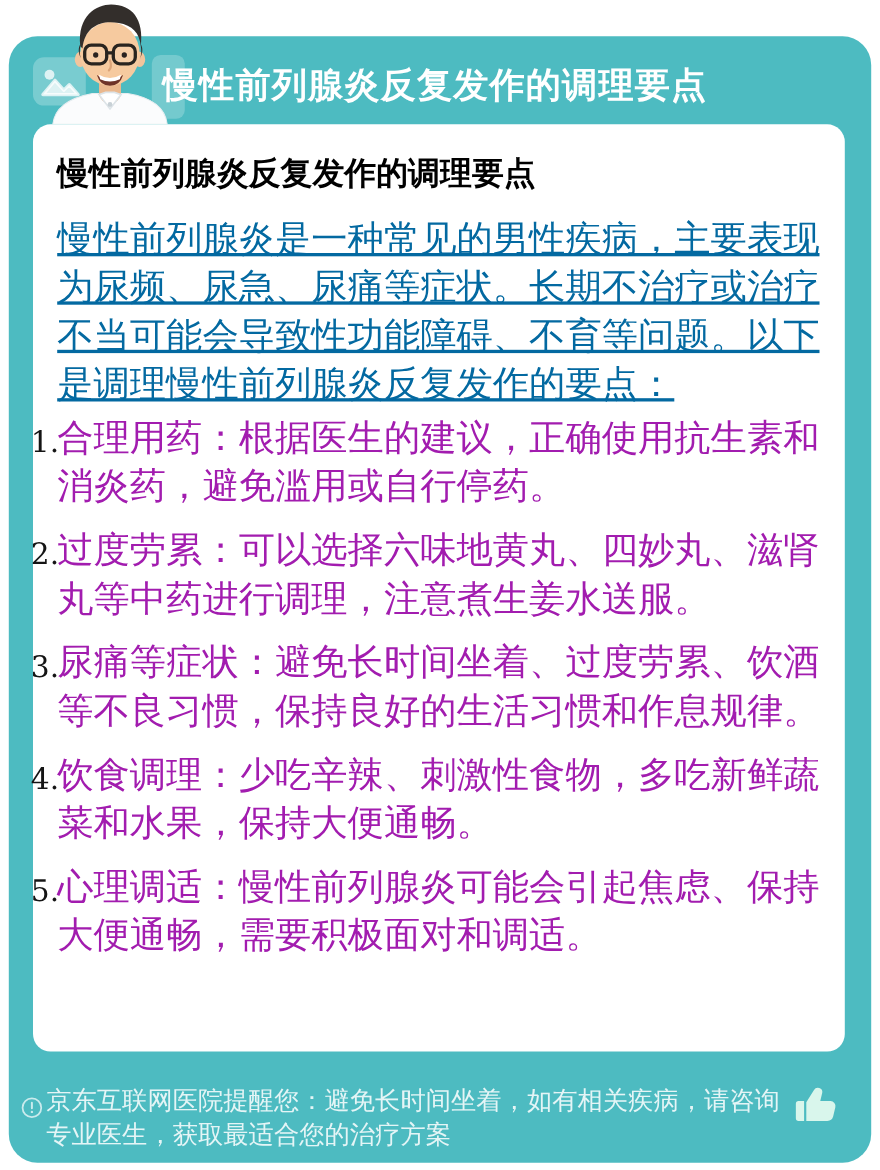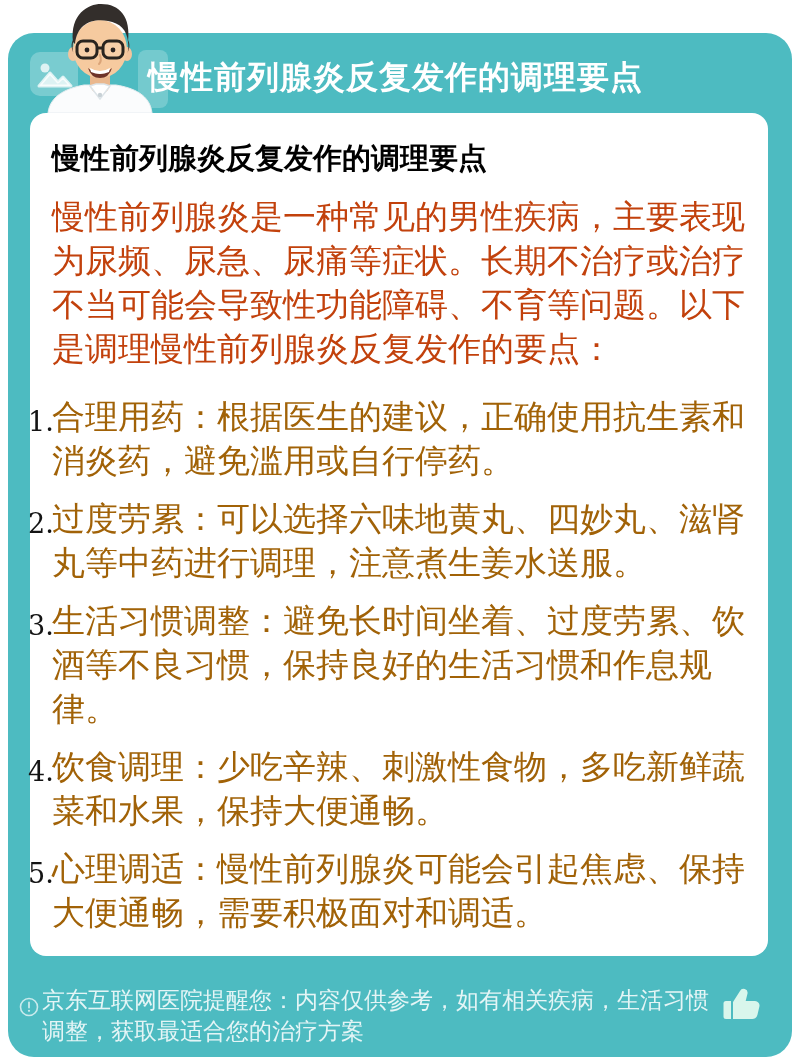--- a/index.html
+++ b/index.html
@@ -40,26 +40,26 @@
   .content-card {
     position:absolute; left:30px; top:113px; width:738px; height:843px;
     background:#ffffff; border-radius:16px;
     padding:26px 22px 20px 22px;
   }
   .article-heading {
     margin:0 0 18px 0; font-size:29px; line-height:38px;
     font-weight:bold; color:#000000;
   }
   .article-intro {
-    margin:0 0 24px 0; font-size:33px; line-height:44px; color:#c2410c;
+    margin:0 0 5px 0; font-size:33px; line-height:44px; color:#0369a1;text-decoration:underline;
   }
   ol.points { list-style:none; counter-reset:item; margin:0; padding:0; }
   ol.points li {
     counter-increment:item; position:relative;
-    margin:0 0 14px 0; font-size:33px; line-height:44px; color:#a16207;
+    margin:0 0 14px 0; font-size:33px; line-height:44px; color:#a21caf;
   }
   ol.points li::before {
     content: counter(item) ".";
     position:absolute; left:-24px; top:5px;
     font-size:27px; color:#141414;
     font-family:"DejaVu Serif", serif;
   }
 
   
   .footer-info-icon { position:absolute; left:19px; top:997px; width:20px; height:20px; }
@@ -120,34 +120,34 @@
 </div>
 
 <div class="page-title">慢性前列腺炎反复发作的调理要点</div>
 
 <div class="content-card">
   <h1 class="article-heading">慢性前列腺炎反复发作的调理要点</h1>
   <p class="article-intro">慢性前列腺炎是一种常见的男性疾病，主要表现为尿频、尿急、尿痛等症状。长期不治疗或治疗不当可能会导致性功能障碍、不育等问题。以下是调理慢性前列腺炎反复发作的要点：</p>
   <ol class="points">
     <li>合理用药：根据医生的建议，正确使用抗生素和消炎药，避免滥用或自行停药。</li>
     <li>过度劳累：可以选择六味地黄丸、四妙丸、滋肾丸等中药进行调理，注意煮生姜水送服。</li>
-    <li>生活习惯调整：避免长时间坐着、过度劳累、饮酒等不良习惯，保持良好的生活习惯和作息规律。</li>
+    <li>尿痛等症状：避免长时间坐着、过度劳累、饮酒等不良习惯，保持良好的生活习惯和作息规律。</li>
     <li>饮食调理：少吃辛辣、刺激性食物，多吃新鲜蔬菜和水果，保持大便通畅。</li>
     <li>心理调适：慢性前列腺炎可能会引起焦虑、保持大便通畅，需要积极面对和调适。</li>
   </ol>
 </div>
 
 <div class="footer-info-icon">
   <svg width="20" height="20" viewBox="0 0 20 20">
     <circle cx="10" cy="10" r="8.5" fill="none" stroke="rgba(255,255,255,0.7)" stroke-width="1.6"></circle>
     <path d="M10 5.5 v5" stroke="rgba(255,255,255,0.7)" stroke-width="1.8" stroke-linecap="round"></path>
     <circle cx="10" cy="13.8" r="1.1" fill="rgba(255,255,255,0.7)"></circle>
   </svg>
 </div>
 
-<div class="disclaimer">京东互联网医院提醒您：内容仅供参考，如有相关疾病，生活习惯调整，获取最适合您的治疗方案</div>
+<div class="disclaimer">京东互联网医院提醒您：避免长时间坐着，如有相关疾病，请咨询专业医生，获取最适合您的治疗方案</div>
 
 <button class="like-button">
   <svg width="42" height="42" viewBox="0 0 42 42">
     <path d="M4 17 h5 v18 h-5 a2.5 2.5 0 0 1 -2.5-2.5 v-13 a2.5 2.5 0 0 1 2.5-2.5 z" fill="#d9f6ec"></path>
     <path d="M11 35 v-17 l7-11 a4 4 0 0 1 7.5 2.5 l-1.8 7.5 h9.3 a4.5 4.5 0 0 1 4.4 5.5 l-2 8.5 a5.5 5.5 0 0 1 -5.4 4 z" fill="#d9f6ec"></path>
   </svg>
 </button>
 
 </body></html>

